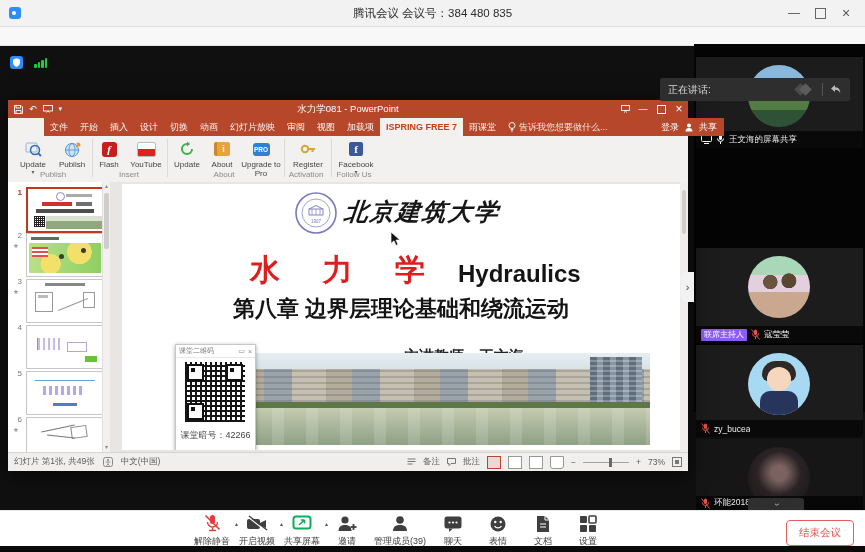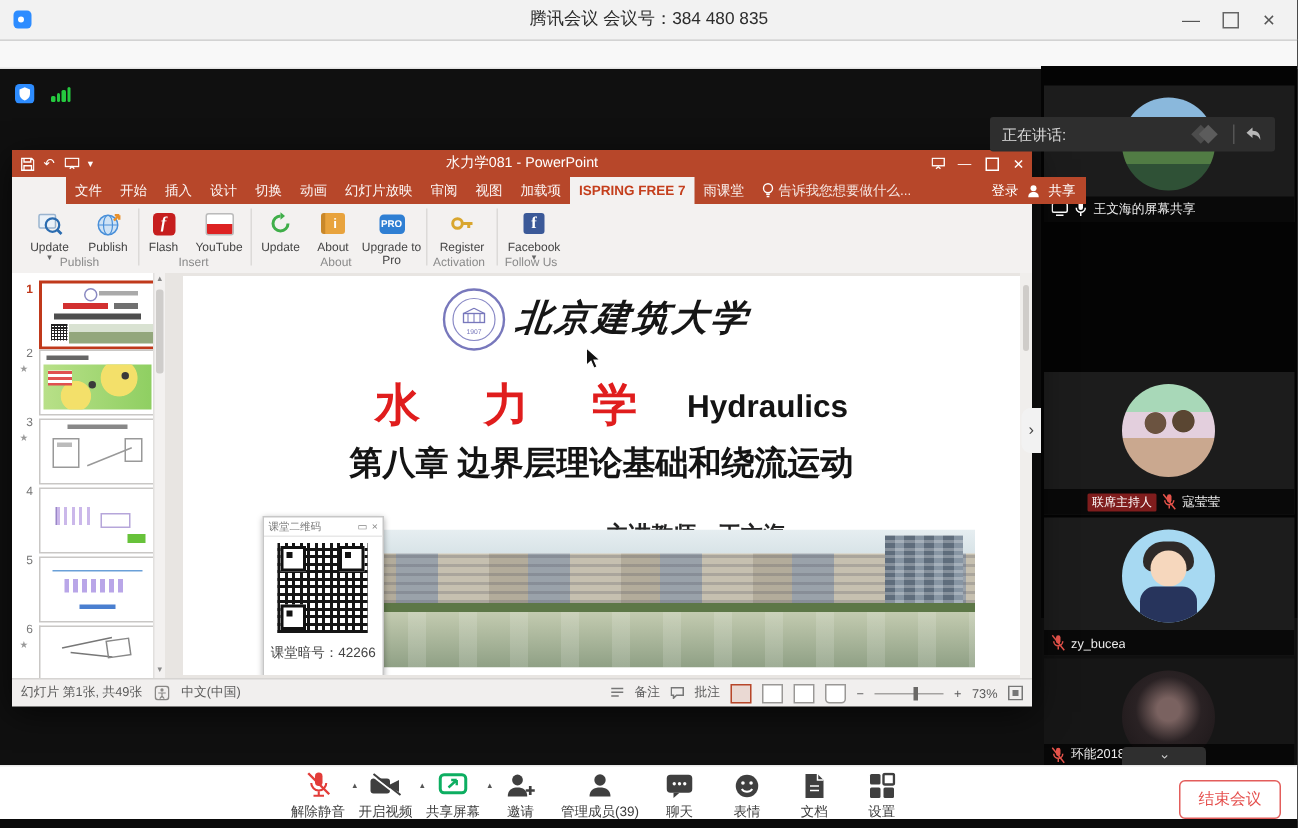--- a/index.html
+++ b/index.html
@@ -27,21 +27,21 @@
   .toast-sep{width:1px;height:13px;background:#555;margin:0 6px;}
   
   .sidebar{position:absolute;left:694px;top:44px;width:171px;height:368px;background:#040404;}
   .tile{position:absolute;left:2px;width:167px;background:#1c1c1c;overflow:hidden;}
   .avatar{position:absolute;left:52px;top:8px;width:62px;height:62px;border-radius:50%;overflow:hidden;}
   .namebar{position:absolute;left:0;right:0;bottom:0;height:17px;background:rgba(0,0,0,.68);
            display:flex;align-items:center;gap:4px;padding:0 5px;}
   .pname{font-size:8.5px;color:#ececec;white-space:nowrap;overflow:hidden;text-overflow:ellipsis;}
   .badge{font-size:8px;color:#fff;height:12px;line-height:12px;padding:0 3px;border-radius:1px;flex-shrink:0;}
   .b-host{background:#F0A13A;}
-  .b-cohost{background:#7f1d1d;margin-left:24px;}
+  .b-cohost{background:#8b5cf6;}
   .av1{background:linear-gradient(180deg,#8ab8dc 0 36%,#d8e4e8 36% 50%,#517c44 50% 72%,#2f5136 72% 100%);}
   .av2{background:radial-gradient(circle at 26% 18%,#e3c44f 0 16%,transparent 17%),
         radial-gradient(circle at 72% 55%,#4a4038 0 22%,transparent 23%),
         linear-gradient(115deg,#eae3d7 0 55%,#cfc5b4 100%);}
   .av3{background:radial-gradient(circle at 36% 42%,#6b5340 0 13%,transparent 14%),
         radial-gradient(circle at 66% 40%,#5a4632 0 13%,transparent 14%),
         linear-gradient(180deg,#a8d8b8 0 30%,#e3cfdd 30% 58%,#caa88f 58% 100%);}
   .av4{background:#a7d9f2;}
   .av4 .hair{position:absolute;left:14px;top:8px;width:34px;height:20px;border-radius:17px 17px 8px 8px;background:#2f2a28;}
   .av4 .face{position:absolute;left:19px;top:14px;width:24px;height:24px;border-radius:50%;background:#f6d7bd;}
@@ -90,21 +90,21 @@
   .tscroll .tr{position:absolute;left:0;width:7px;height:9px;color:#888;font-size:6px;text-align:center;line-height:9px;}
   .tscroll .handle{position:absolute;left:1px;top:11px;width:5px;height:56px;background:#cfcdcb;border-radius:2px;}
   .slidearea{position:absolute;left:102px;top:82px;width:578px;height:270px;background:#e8e5e2;}
   .vscroll{position:absolute;right:0;top:0;width:8px;height:270px;background:#f0eeec;}
   .vscroll .handle{position:absolute;left:2px;top:8px;width:4px;height:44px;background:#cfccc9;border-radius:2px;}
   .slide{position:absolute;left:12px;top:2px;width:558px;height:266px;background:#fff;overflow:hidden;}
   .callig{position:absolute;left:222px;top:12px;font-family:"DejaVu Serif","Liberation Serif",serif;
           font-size:24px;font-weight:bold;font-style:italic;letter-spacing:2px;color:#161616;transform:skewX(-6deg);}
   .course-cn{position:absolute;left:128px;top:66px;font-family:"DejaVu Serif","Liberation Serif",serif;
              font-size:30px;font-weight:bold;color:#e01d1d;letter-spacing:16px;}
-  .course-en{position:absolute;left:336px;top:76px;font-size:21px;font-weight:bold;color:#141414;}
+  .course-en{position:absolute;left:336px;top:76px;font-size:24px;font-weight:bold;color:#141414;}
   .chapter{position:absolute;left:20px;right:20px;top:110px;text-align:center;font-size:22px;font-weight:bold;color:#141414;}
   .teacher{position:absolute;left:282px;top:163px;font-size:15px;font-weight:bold;color:#222;}
   .photo{position:absolute;left:116px;top:169px;width:412px;height:92px;display:flex;flex-direction:column;overflow:hidden;}
   .ph-sky{height:16px;background:linear-gradient(#e6eef1,#d8e3e7);}
   .ph-bld{height:33px;background:
       repeating-linear-gradient(0deg,rgba(70,70,85,.22) 0 2px,transparent 2px 6px),
       repeating-linear-gradient(90deg,#b3ac9b 0 26px,#9aa2aa 26px 54px,#c6c0b0 54px 88px);position:relative;}
   .ph-tower{position:absolute;right:8px;top:-12px;width:52px;height:45px;background:
       repeating-linear-gradient(0deg,rgba(255,255,255,.25) 0 2px,transparent 2px 5px),
       repeating-linear-gradient(90deg,#5f6d7c 0 7px,#8795a3 7px 13px);}

